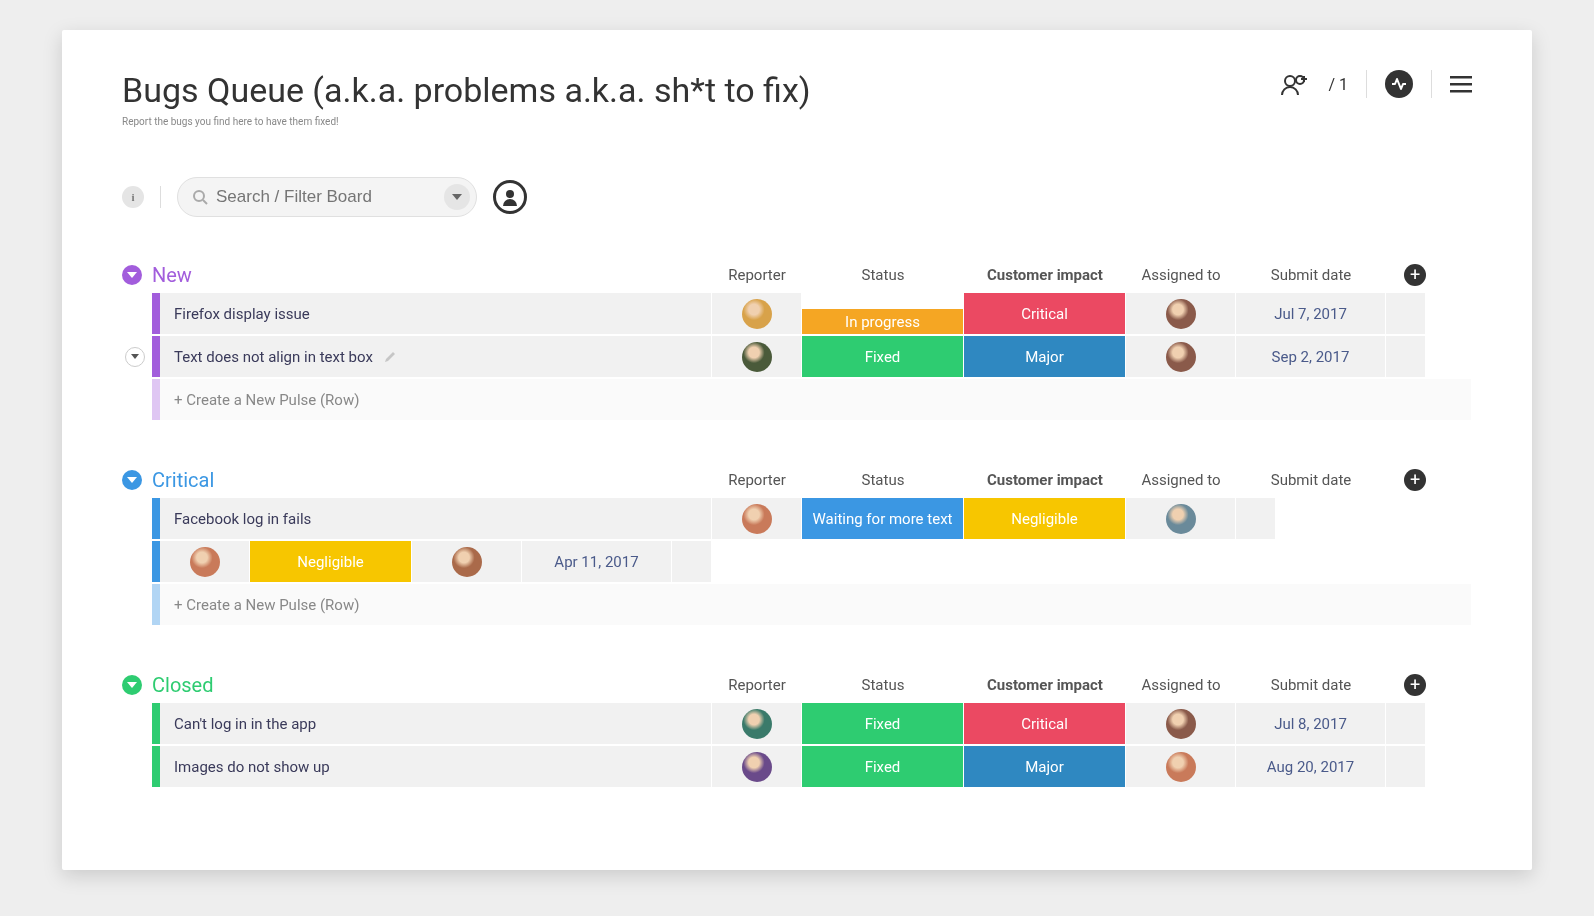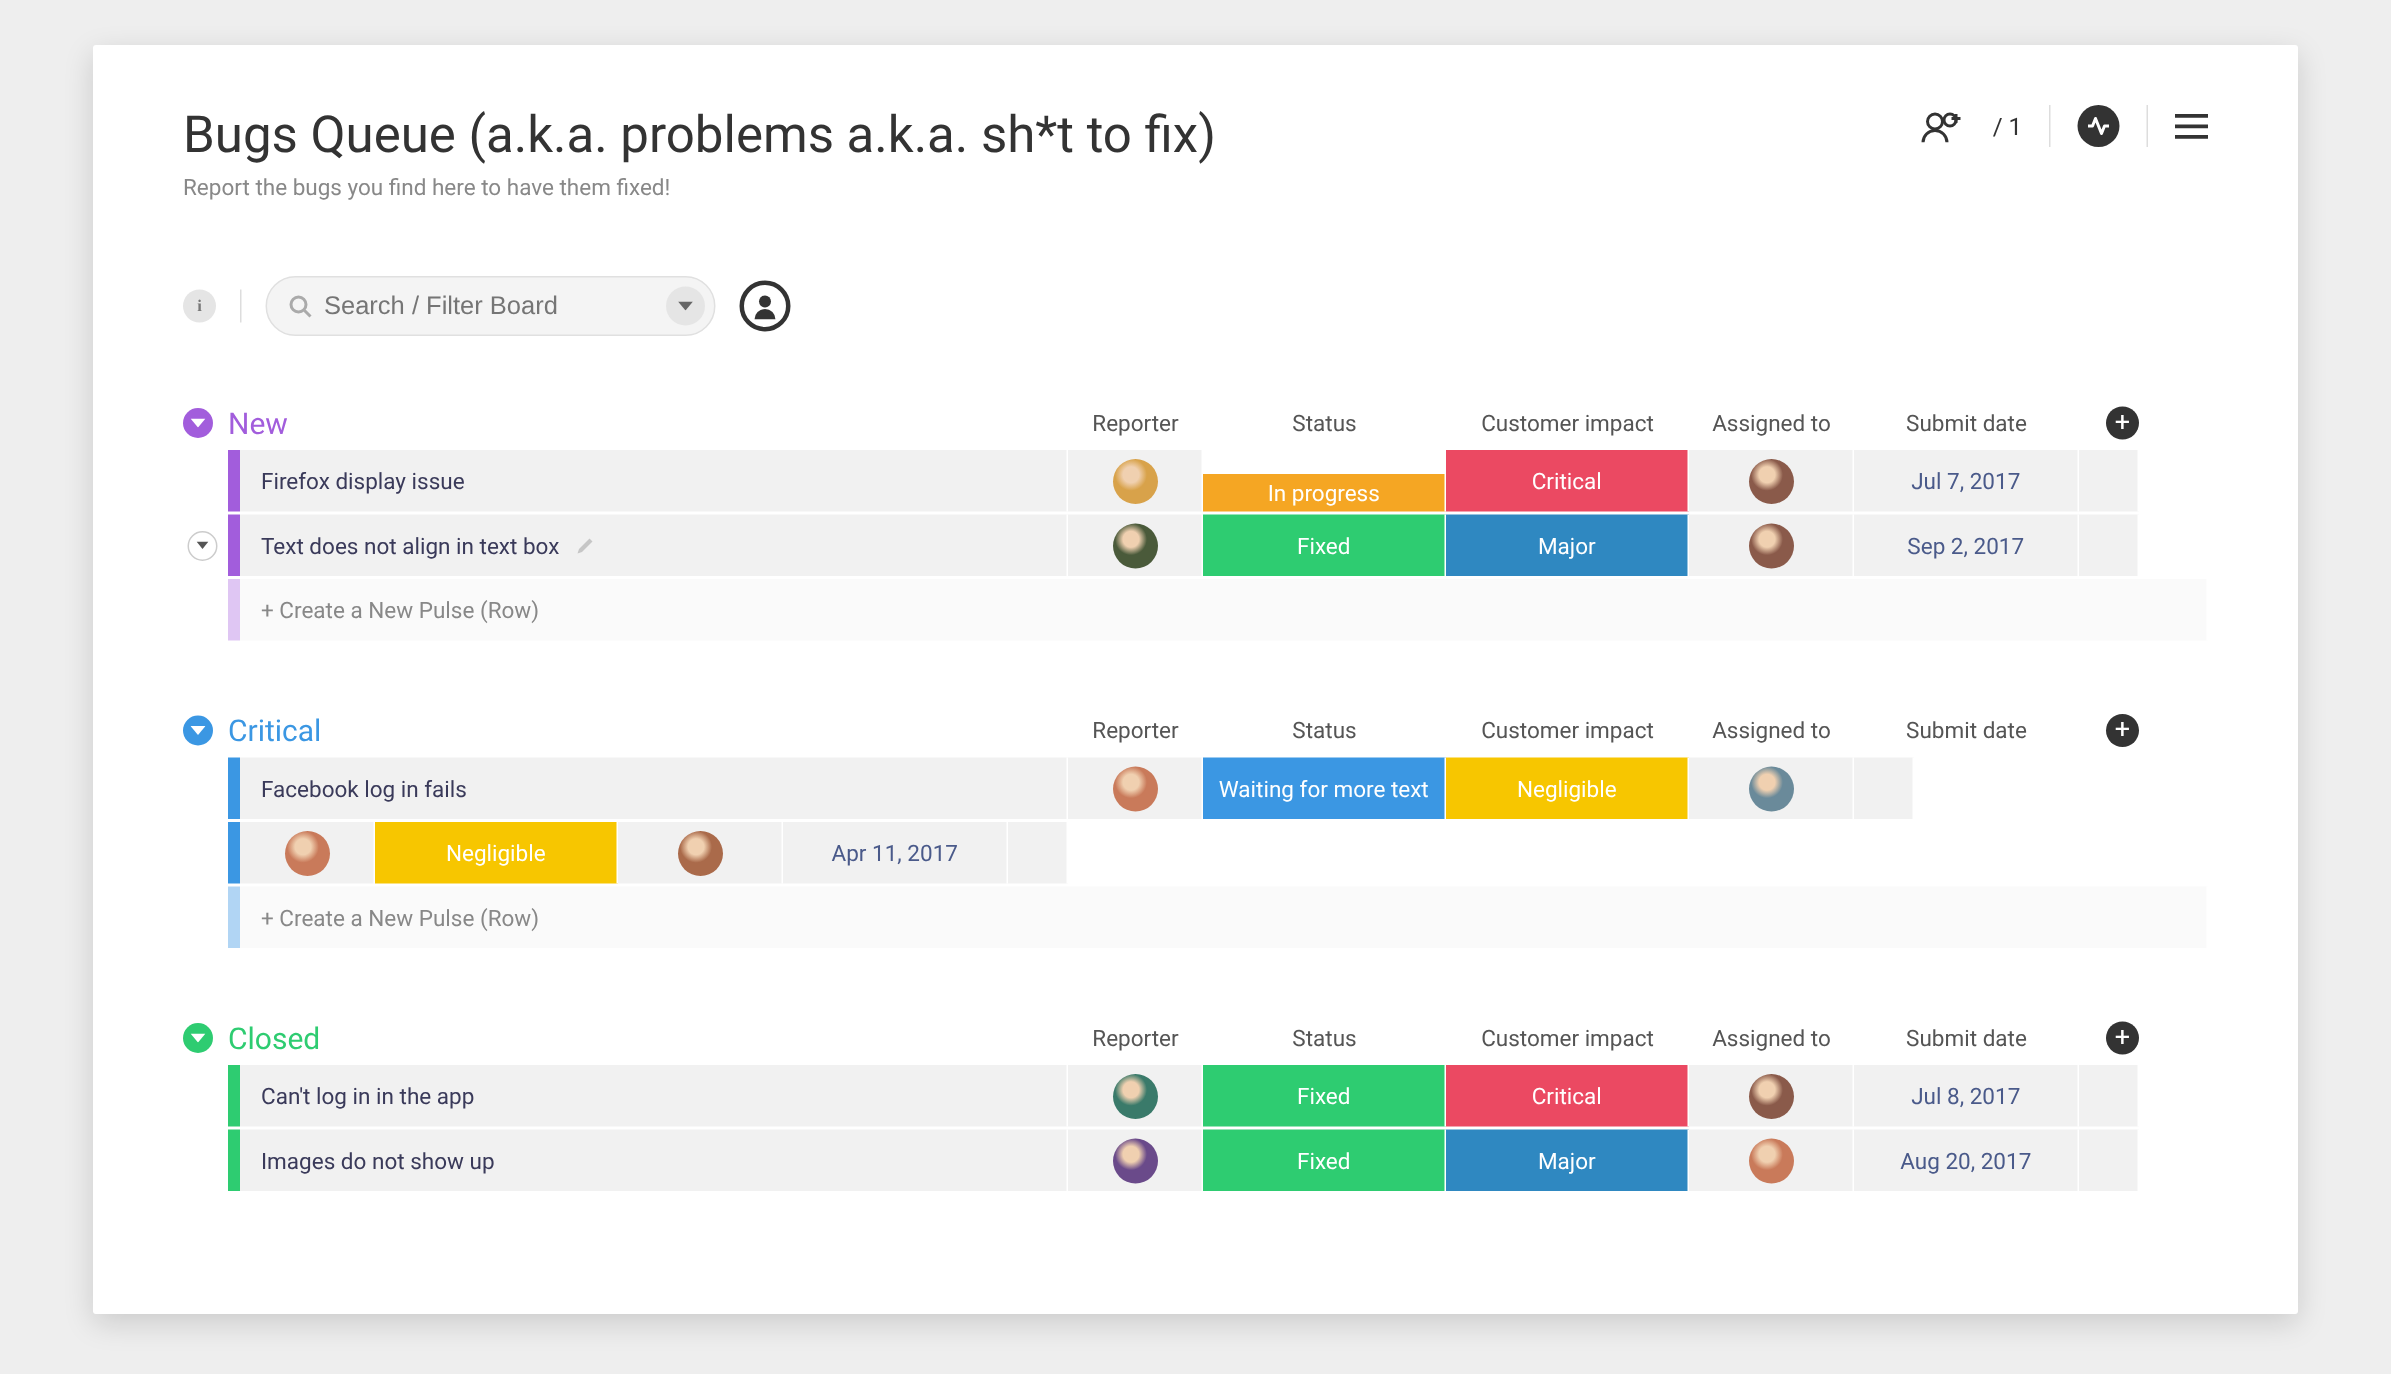--- a/index.html
+++ b/index.html
@@ -1,40 +1,40 @@
 <!DOCTYPE html>
 <html><head>
 <meta charset="utf-8">
 <style>
 * { box-sizing: border-box; margin: 0; padding: 0; }
 body { font-family: -apple-system, BlinkMacSystemFont, "Segoe UI", Roboto, Helvetica, Arial, sans-serif; background: #eee; padding: 30px; }
 .board { background: #fff; width: 1470px; margin: 0 auto; padding: 40px 60px 40px 60px; box-shadow: 0 6px 20px rgba(0,0,0,0.15); border-radius: 2px; min-height: 840px; }
 .header-row { display: flex; align-items: flex-start; justify-content: space-between; }
 .title-block h1 { font-size: 34px; font-weight: 400; color: #333; }
-.title-block .subtitle { font-size: 15px; color: #888; margin-top: 6px; }
+.title-block .subtitle { font-size: 10px; color: #888; margin-top: 6px; }
 .header-actions { display: flex; align-items: center; gap: 18px; color: #333; }
 .header-actions .sep { width: 1px; height: 28px; background: #ddd; }
 .member-count { font-size: 16px; color: #333; }
 .icon-circle { width: 28px; height: 28px; border-radius: 50%; background: #333; display: flex; align-items: center; justify-content: center; }
 .toolbar { display: flex; align-items: center; gap: 16px; margin-top: 50px; margin-bottom: 40px; }
 .info-chip { width: 22px; height: 22px; border-radius: 50%; background: #e5e5e5; display: flex; align-items: center; justify-content: center; font-size: 11px; font-weight: 700; color: #777; font-family: Georgia, serif; }
 .toolbar .sep { width: 1px; height: 22px; background: #ddd; }
 .search-wrap { display: flex; align-items: center; background: #f4f4f4; border: 1px solid #e0e0e0; border-radius: 22px; height: 40px; padding: 0 6px 0 14px; width: 300px; }
 .search-wrap input { border: none; background: transparent; font-size: 17px; color: #666; flex: 1; outline: none; padding-left: 8px; }
 .search-dd { width: 26px; height: 26px; border-radius: 50%; background: #e5e5e5; display: flex; align-items: center; justify-content: center; }
 .profile-circle { width: 34px; height: 34px; border-radius: 50%; border: 3px solid #333; display: flex; align-items: center; justify-content: center; background: #fff; }
 
 .group { margin-bottom: 42px; }
 .group-head { display: flex; align-items: center; height: 36px; }
 .collapse-dot { width: 20px; height: 20px; border-radius: 50%; display: flex; align-items: center; justify-content: center; margin-right: 10px; flex-shrink: 0; }
 .group-name { font-size: 20px; font-weight: 400; flex-shrink: 0; width: 560px; }
 .col-head { font-size: 15px; color: #555; text-align: center; }
 .col-reporter { width: 90px; }
 .col-status { width: 162px; }
-.col-impact { width: 162px; }
+.col-impact { width: 162px; font-weight: bold; }
 .col-assigned { width: 110px; }
 .col-date { width: 150px; }
 .col-add { width: 40px; text-align: right; }
 .add-circle { width: 22px; height: 22px; border-radius: 50%; background: #333; color: #fff; display: inline-flex; align-items: center; justify-content: center; font-size: 18px; line-height: 1; }
 
 .rows { margin-left: 30px; }
 .row { display: flex; align-items: stretch; height: 41px; margin-bottom: 2px; }
 .row-expand { width: 22px; display: flex; align-items: center; justify-content: center; margin-left: -28px; margin-right: 6px; }
 .expand-btn { width: 20px; height: 20px; border-radius: 50%; border: 1px solid #ccc; background: #fff; display: flex; align-items: center; justify-content: center; }
 .color-bar { width: 8px; flex-shrink: 0; }

